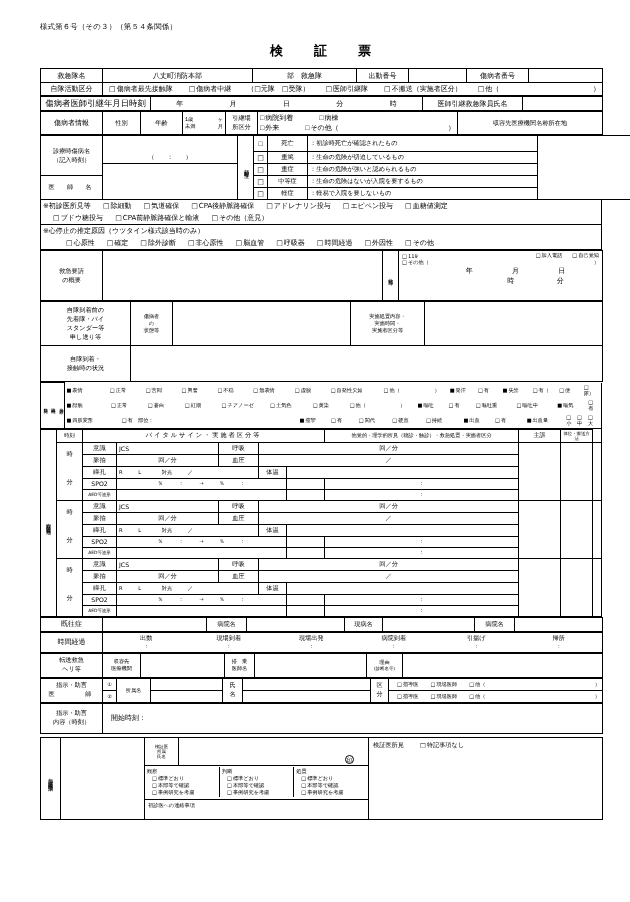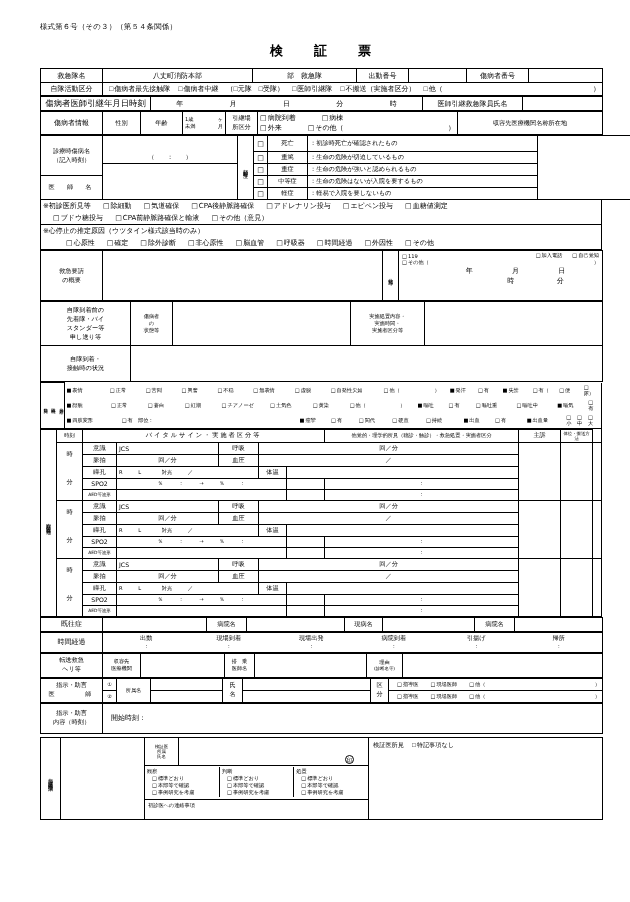--- a/index.html
+++ b/index.html
@@ -31,25 +31,25 @@
   .big { font-size: 8.4px; }
   .vert {
     writing-mode: vertical-rl; text-orientation: upright;
     margin: 0 auto; letter-spacing: 1px; line-height: 1.05;
   }
   .cb::before { content: "□"; margin-right: 1px; }
   .cbf::before { content: "■"; margin-right: 1px; }
   .h14 { height: 14px; }
   .h12 { height: 12px; }
   .h11 { height: 11px; }
-  .h16 { height: 16px; }
+  .h16 { height: 16px; font-family: Liberation Mono, monospace; }
   .stamp { display:inline-block; border:1px solid #000; border-radius:50%; width:9px; height:9px; line-height:8px; text-align:center; font-size:5.5px; }
   .flexsp { display:flex; justify-content:space-around; align-items:center; width:100%; }
   .flexst { display:flex; justify-content:flex-start; align-items:center; width:100%; gap:6px;}
-  .g8 { gap:8px;font-family:Liberation Serif, serif; }
+  .g8 { gap:16px; }
   .g12 { gap:12px; }
 </style>
 </head>
 <body>
 
 <div class="page">
 
   <div class="formno">様式第６号（その３）（第５４条関係）</div>
   <div class="doctitle">検　証　票</div>
 

